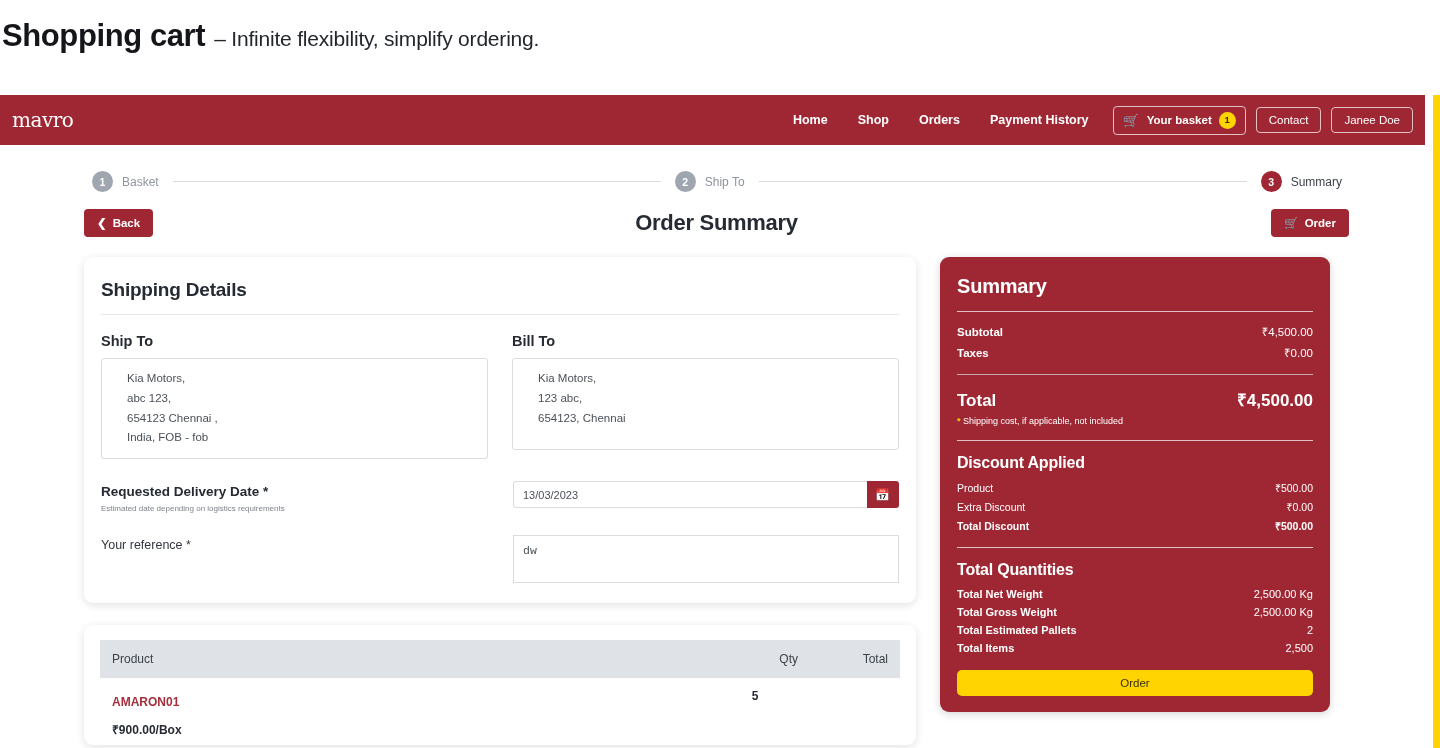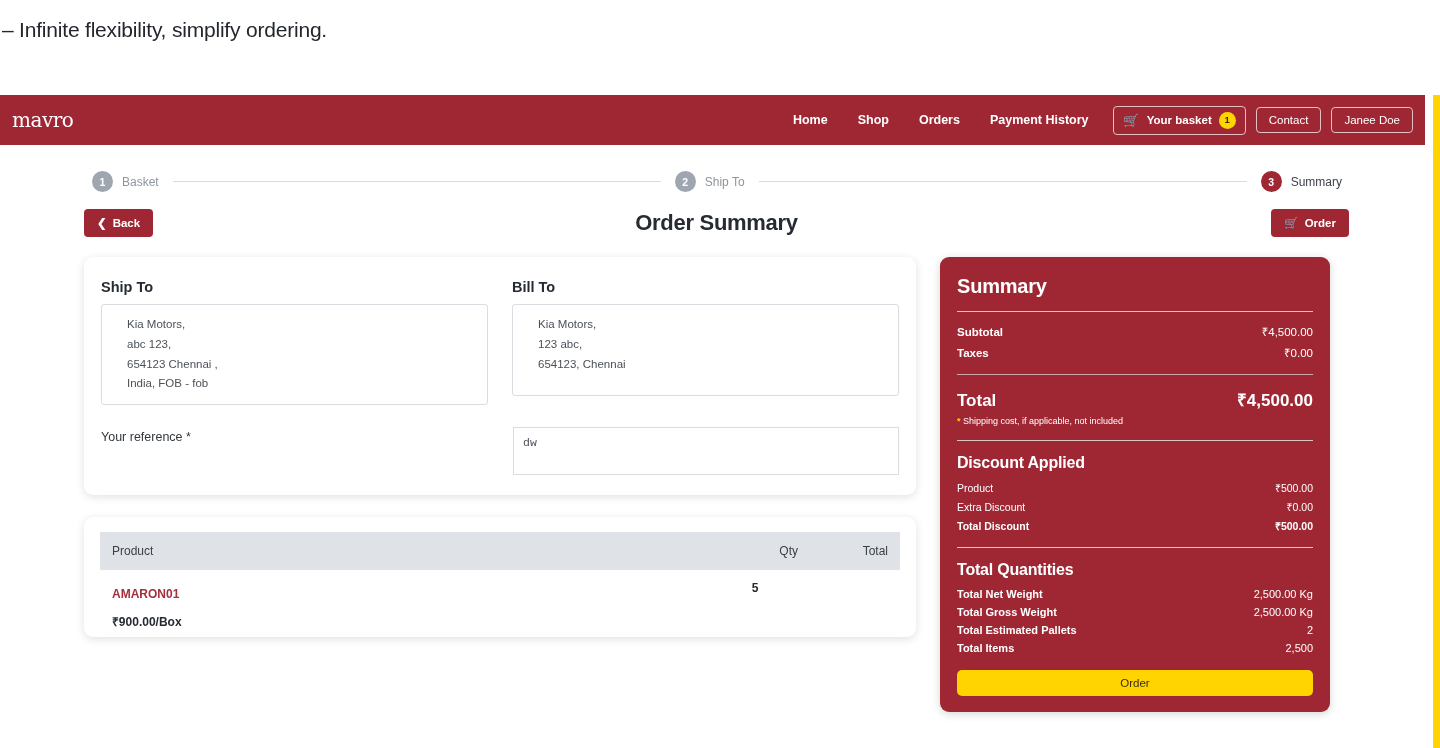--- a/index.html
+++ b/index.html
@@ -200,20 +200,21 @@
     border-radius: 5px; height: 26px; color: #3a3004; font-size: 11.5px;
     cursor: pointer; font-family: "Liberation Sans", sans-serif;
   }
 </style>
 </head>
 <body>
 
 <div class="page">
 
   <div class="page-heading">
+    <span class="title">Shopping cart</span>
     <span class="subtitle">– Infinite flexibility, simplify ordering.</span>
   </div>
 
   <div class="scroll-strip"></div>
 
   <div class="app-frame">
 
     <div class="navbar">
       <div class="brand">mavro</div>
       <div class="nav-spacer"></div>
@@ -263,37 +264,50 @@
           <span>Order</span>
         </button>
       </div>
     </div>
 
     <div class="content">
 
       <div class="col-left">
 
         <div class="card">
+          <div class="card-title">Shipping Details</div>
 
           <div class="two-col">
             <div class="field-col">
               <div class="field-label">Ship To</div>
               <div class="addr-box" style="white-space:pre-line">Kia Motors,
 abc 123,
 654123 Chennai ,
 India, FOB - fob</div>
             </div>
             <div class="field-col">
               <div class="field-label">Bill To</div>
               <div class="addr-box" style="white-space:pre-line">Kia Motors,
 123 abc,
 654123, Chennai</div>
             </div>
           </div>
 
+          <div class="row-field">
+            <div class="row-label">
+              <div class="strong">Requested Delivery Date *</div>
+              <div class="hint">Estimated date depending on logistics requirements</div>
+            </div>
+            <div class="date-wrap">
+              <input class="text-input" type="text" value="13/03/2023" style="">
+              <button class="cal-btn">
+                <span>📅</span>
+              </button>
+            </div>
+          </div>
 
           <div class="row-field">
             <div class="row-label">
               <div class="normal">Your reference *</div>
             </div>
             <textarea class="textarea" style="">dw</textarea>
           </div>
         </div>
 
         <div class="table-card">

